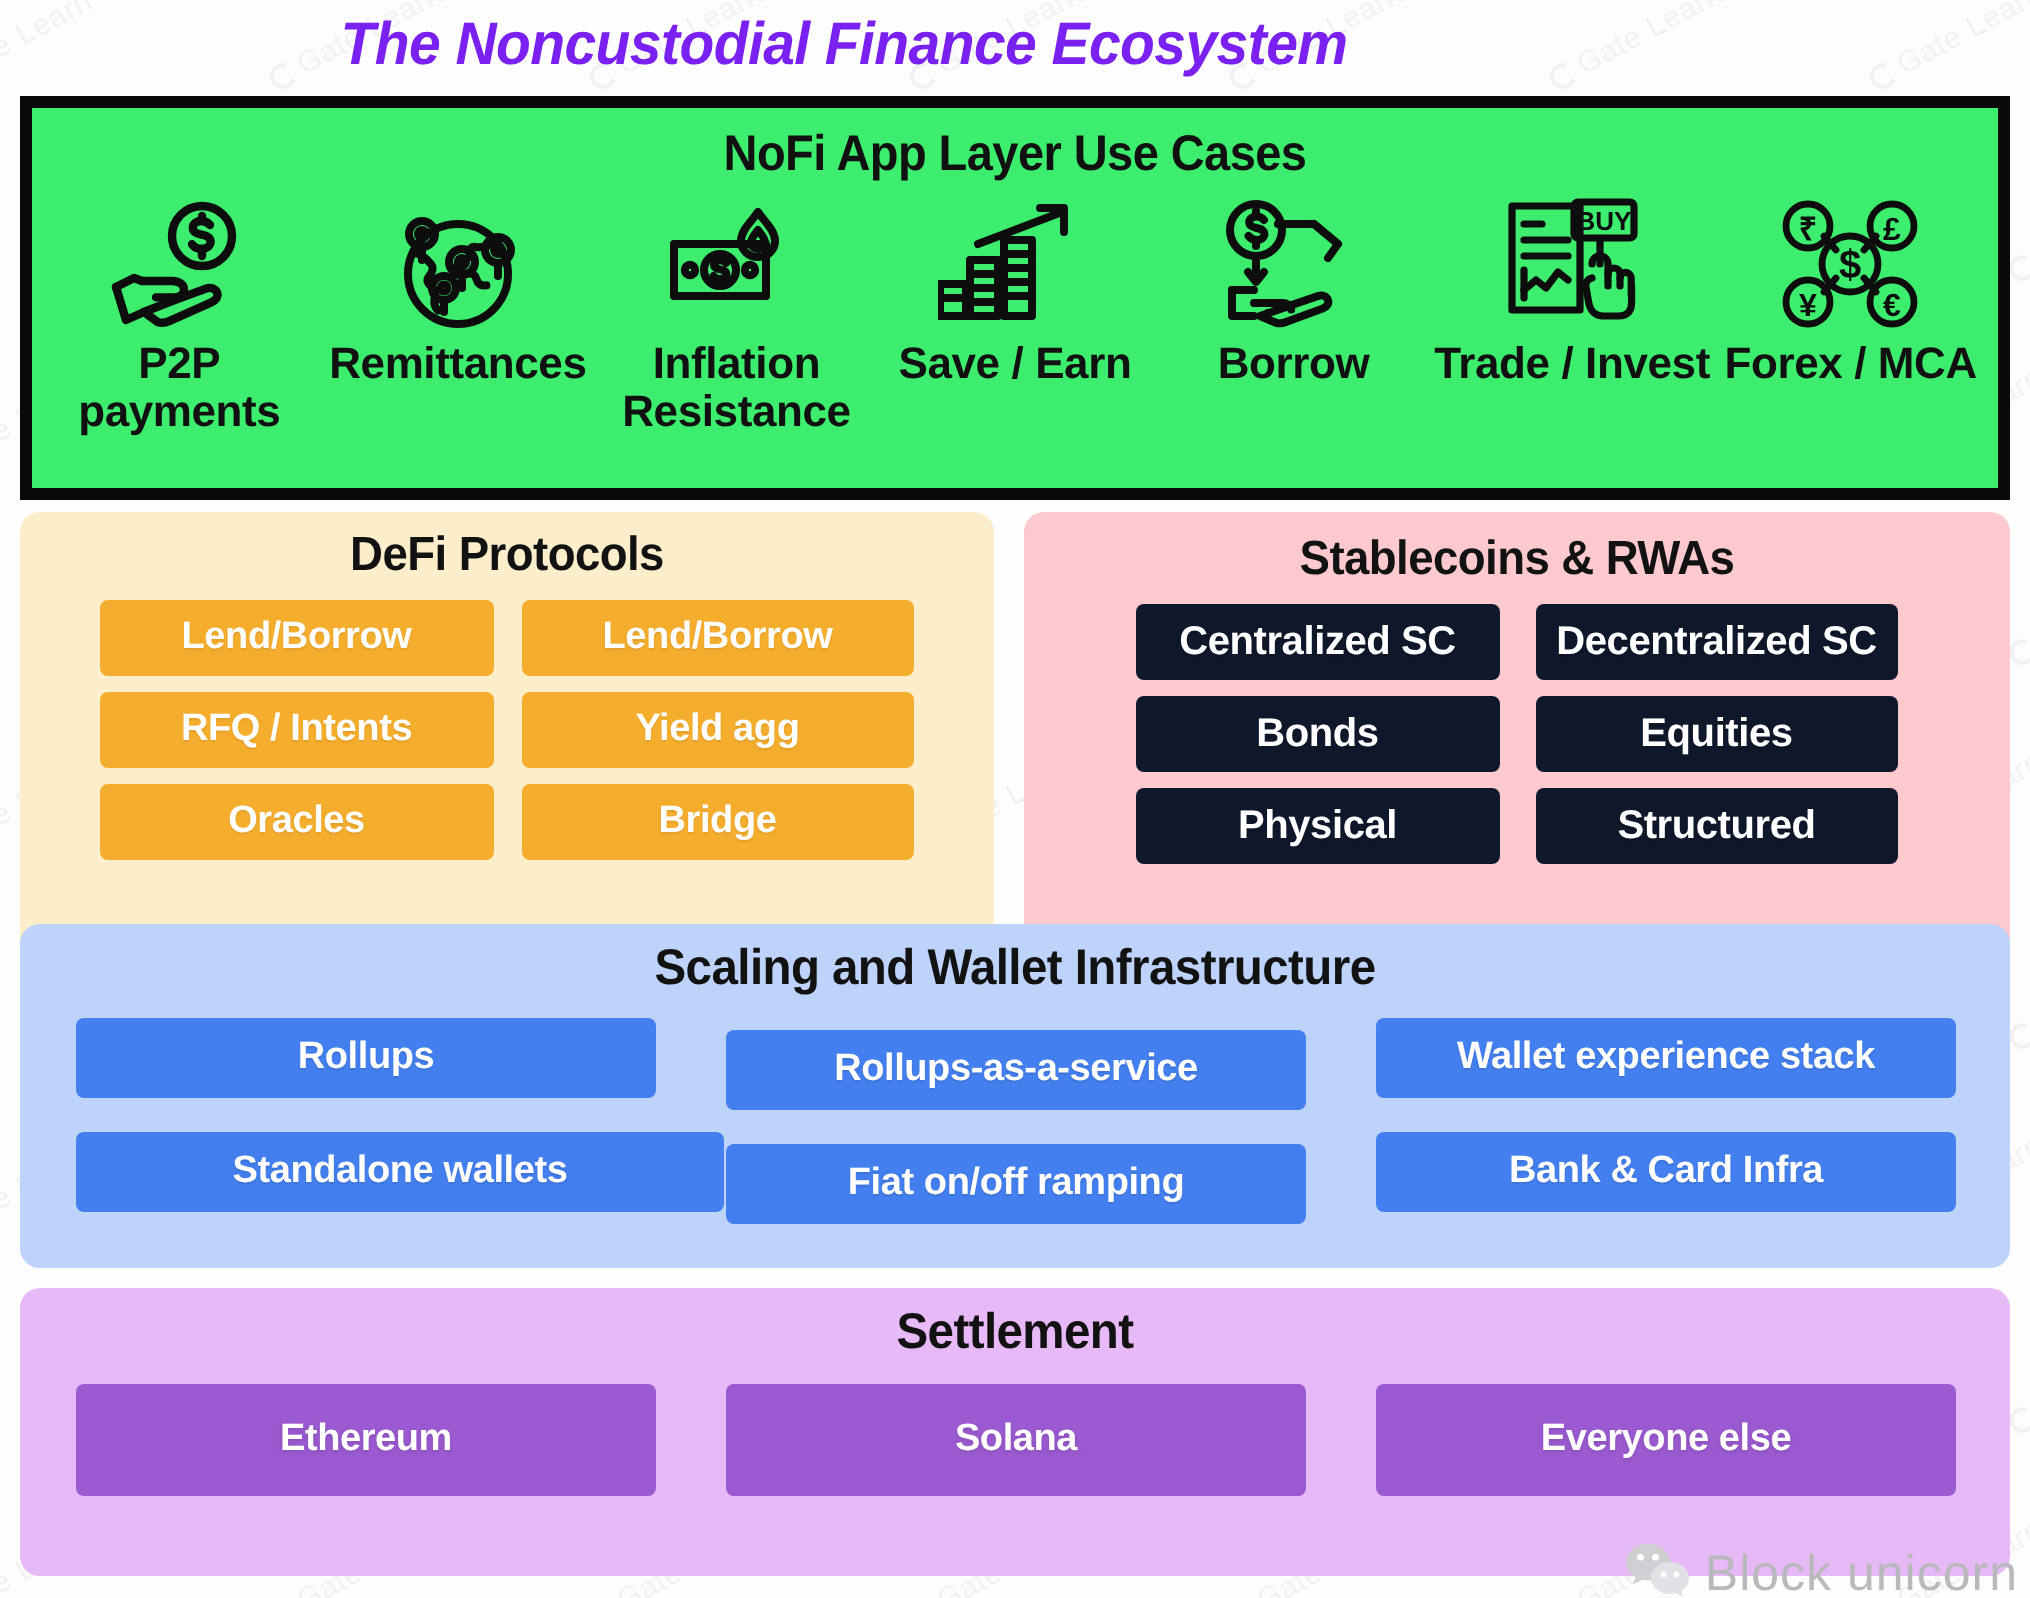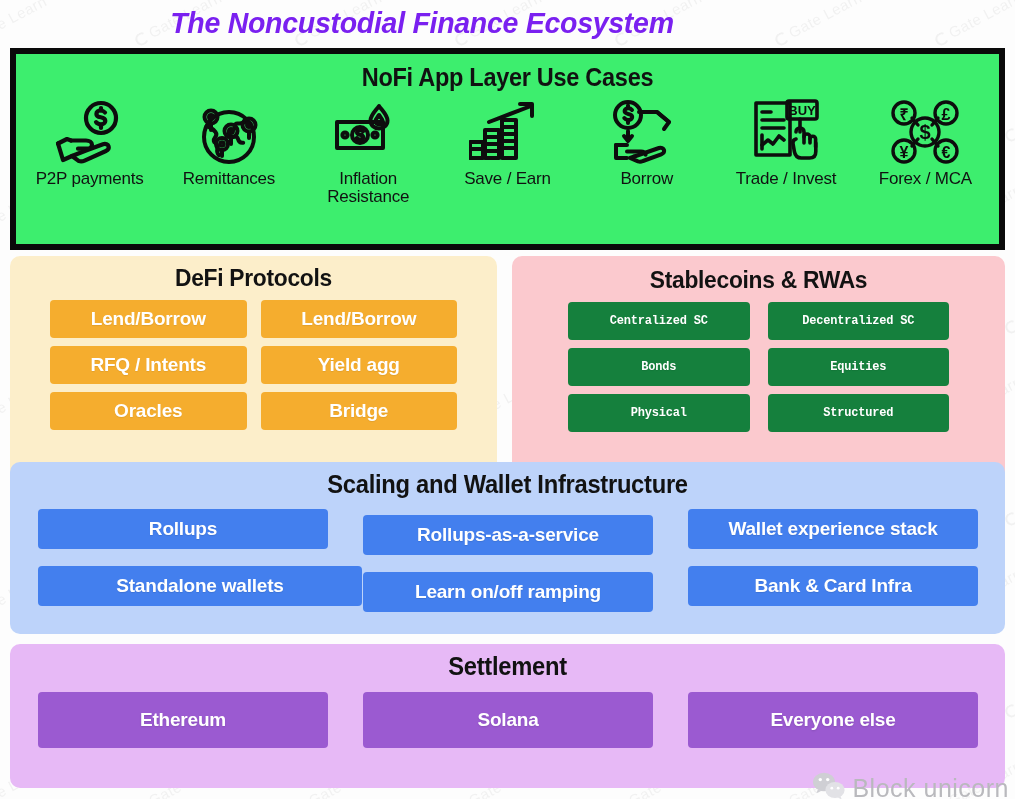--- a/index.html
+++ b/index.html
@@ -90,22 +90,22 @@
     justify-content: flex-start;
   }
   .icon-art {
     height: 72px;
     display: flex; align-items: center; justify-content: center;
   }
   .icon-art svg { display: block; }
   .icon-label {
     margin-top: 2px;
     text-align: center;
-    font-size: 17px;
-    font-weight: normal;
+    font-size: 22px;
+    font-weight: bold;
     color: #111;
     line-height: 1.08;
     letter-spacing: -0.2px;
   }
 
   
   .mid-panel {
     position: absolute;
     top: 256px; height: 232px;
     border-radius: 10px;
@@ -135,21 +135,21 @@
     border-radius: 4px;
     display: flex;
     align-items: center;
     justify-content: center;
     color: #ffffff;
     font-weight: bold;
     letter-spacing: -0.2px;
     text-shadow: 0 1px 1px rgba(0,0,0,0.08);
   }
   .pill-orange { background: #f5ad2e; font-size: 19px; }
-  .pill-red { background: #15803d; font-size: 12px; font-family: Liberation Mono, monospace; }
+  .pill-red { background: #0f172a; font-size: 20px; }
 
   
   #scaling-panel {
     position: absolute;
     left: 10px; top: 462px;
     width: 995px; height: 172px;
     background: #bdd3fa;
     border-radius: 10px;
     z-index: 10;
   }
@@ -457,21 +457,21 @@
     </div>
   </div>
 
   <div id="scaling-panel">
     <div class="panel-title">Scaling and Wallet Infrastructure</div>
     <div class="blue-grid">
       <div id="bp-0" class="pill-blue">Rollups</div>
       <div id="bp-1" class="pill-blue">Rollups-as-a-service</div>
       <div id="bp-2" class="pill-blue">Wallet experience stack</div>
       <div id="bp-3" class="pill-blue">Standalone wallets</div>
-      <div id="bp-4" class="pill-blue">Learn on/off ramping</div>
+      <div id="bp-4" class="pill-blue">Fiat on/off ramping</div>
       <div id="bp-5" class="pill-blue">Bank &amp; Card Infra</div>
     </div>
   </div>
 
   <div id="settlement-panel">
     <div class="panel-title">Settlement</div>
     <div class="purple-grid">
       <div id="pp-0" class="pill-purple">Ethereum</div>
       <div id="pp-1" class="pill-purple">Solana</div>
       <div id="pp-2" class="pill-purple">Everyone else</div>

